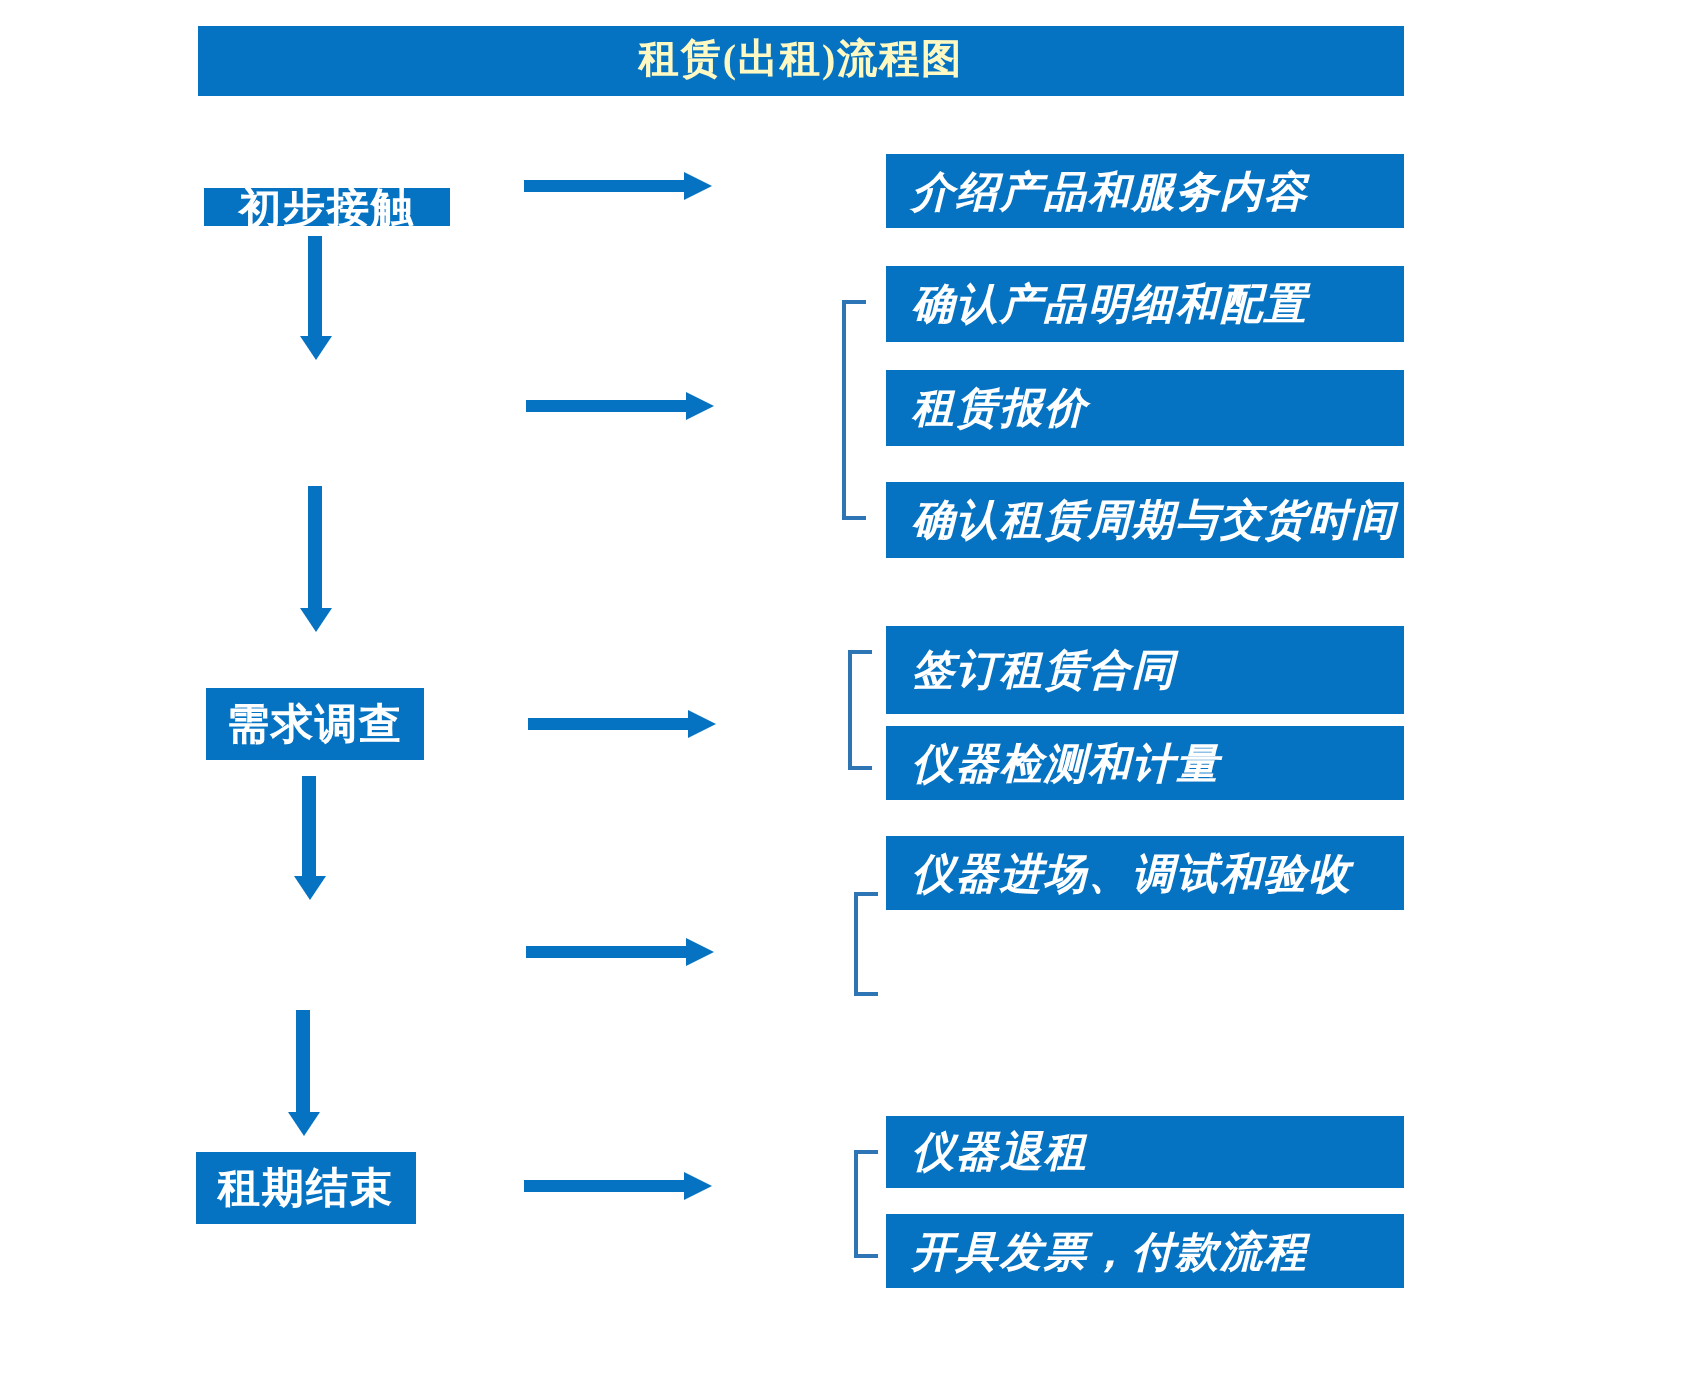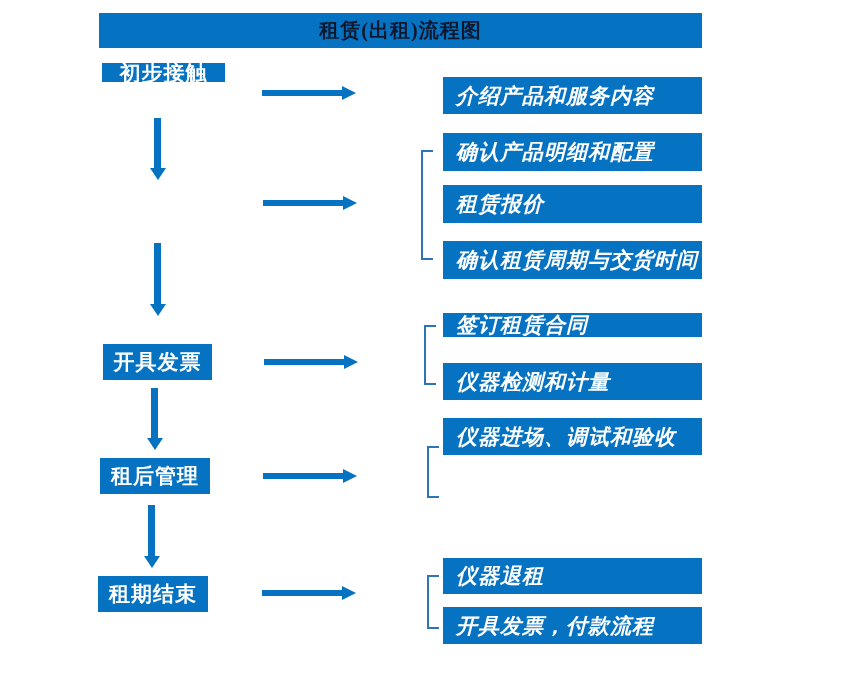--- a/index.html
+++ b/index.html
@@ -15,21 +15,21 @@
     background: #ffffff;
     overflow: hidden;
   }
   .title-banner {
     position: absolute;
     left: 99px;
     top: 13px;
     width: 603px;
     height: 35px;
     background: #0572C2;
-    color: #0f172a;
+    color: #fef9c3;
     font-size: 20px;
     font-weight: bold;
     text-align: center;
     line-height: 35px;
     letter-spacing: 1px;
   }
   .stage-box {
     position: absolute;
     background: #0572C2;
     color: #ffffff;
@@ -114,21 +114,21 @@
     box-sizing: border-box;
   }
 </style>
 </head>
 <body>
 
 <div class="canvas">
 
   <div class="title-banner">租赁(出租)流程图</div>
 
-  <div class="stage-box" style="left:102px;top:63px;width:123px;height:19px">初步接触</div>
+  <div class="stage-box" style="left:102px;top:94px;width:123px;height:19px">初步接触</div>
   <div class="h-arrow" style="left:262px;top:86px">
     <div class="stem"></div>
     <div class="head"></div>
   </div>
   <div class="output-box" style="top:77px">介绍产品和服务内容</div>
   <div class="v-arrow" style="left:150px;top:118px;height:62px">
     <div class="stem"></div>
     <div class="head"></div>
   </div>
 
@@ -138,34 +138,33 @@
   </div>
   <div class="bracket" style="left:421px;top:150px;height:110px"></div>
   <div class="output-box" style="top:133px;height:38px">确认产品明细和配置</div>
   <div class="output-box" style="top:241px;height:38px">确认租赁周期与交货时间</div>
   <div class="output-box" style="top:185px;height:38px">租赁报价</div>
   <div class="v-arrow" style="left:150px;top:243px;height:73px">
     <div class="stem"></div>
     <div class="head"></div>
   </div>
 
-  <div class="stage-box" style="left:103px;top:344px;width:109px;height:36px">开具发票</div>
+  <div class="stage-box" style="left:103px;top:344px;width:109px;height:36px">需求调查</div>
   <div class="h-arrow" style="left:264px;top:355px">
     <div class="stem"></div>
     <div class="head"></div>
   </div>
   <div class="bracket" style="left:424px;top:325px;height:60px"></div>
-  <div class="output-box" style="top:313px;height:24px">签订租赁合同</div>
+  <div class="output-box" style="top:313px;height:44px">签订租赁合同</div>
   <div class="output-box" style="top:363px;height:37px">仪器检测和计量</div>
   <div class="v-arrow" style="left:147px;top:388px;height:62px">
     <div class="stem"></div>
     <div class="head"></div>
   </div>
 
-  <div class="stage-box" style="left:100px;top:458px;width:110px;height:36px">租后管理</div>
   <div class="h-arrow" style="left:263px;top:469px">
     <div class="stem"></div>
     <div class="head"></div>
   </div>
   <div class="bracket" style="left:427px;top:446px;height:52px"></div>
   <div class="output-box" style="top:418px;height:37px">仪器进场、调试和验收</div>
   <div class="v-arrow" style="left:144px;top:505px;height:63px">
     <div class="stem"></div>
     <div class="head"></div>
   </div>

